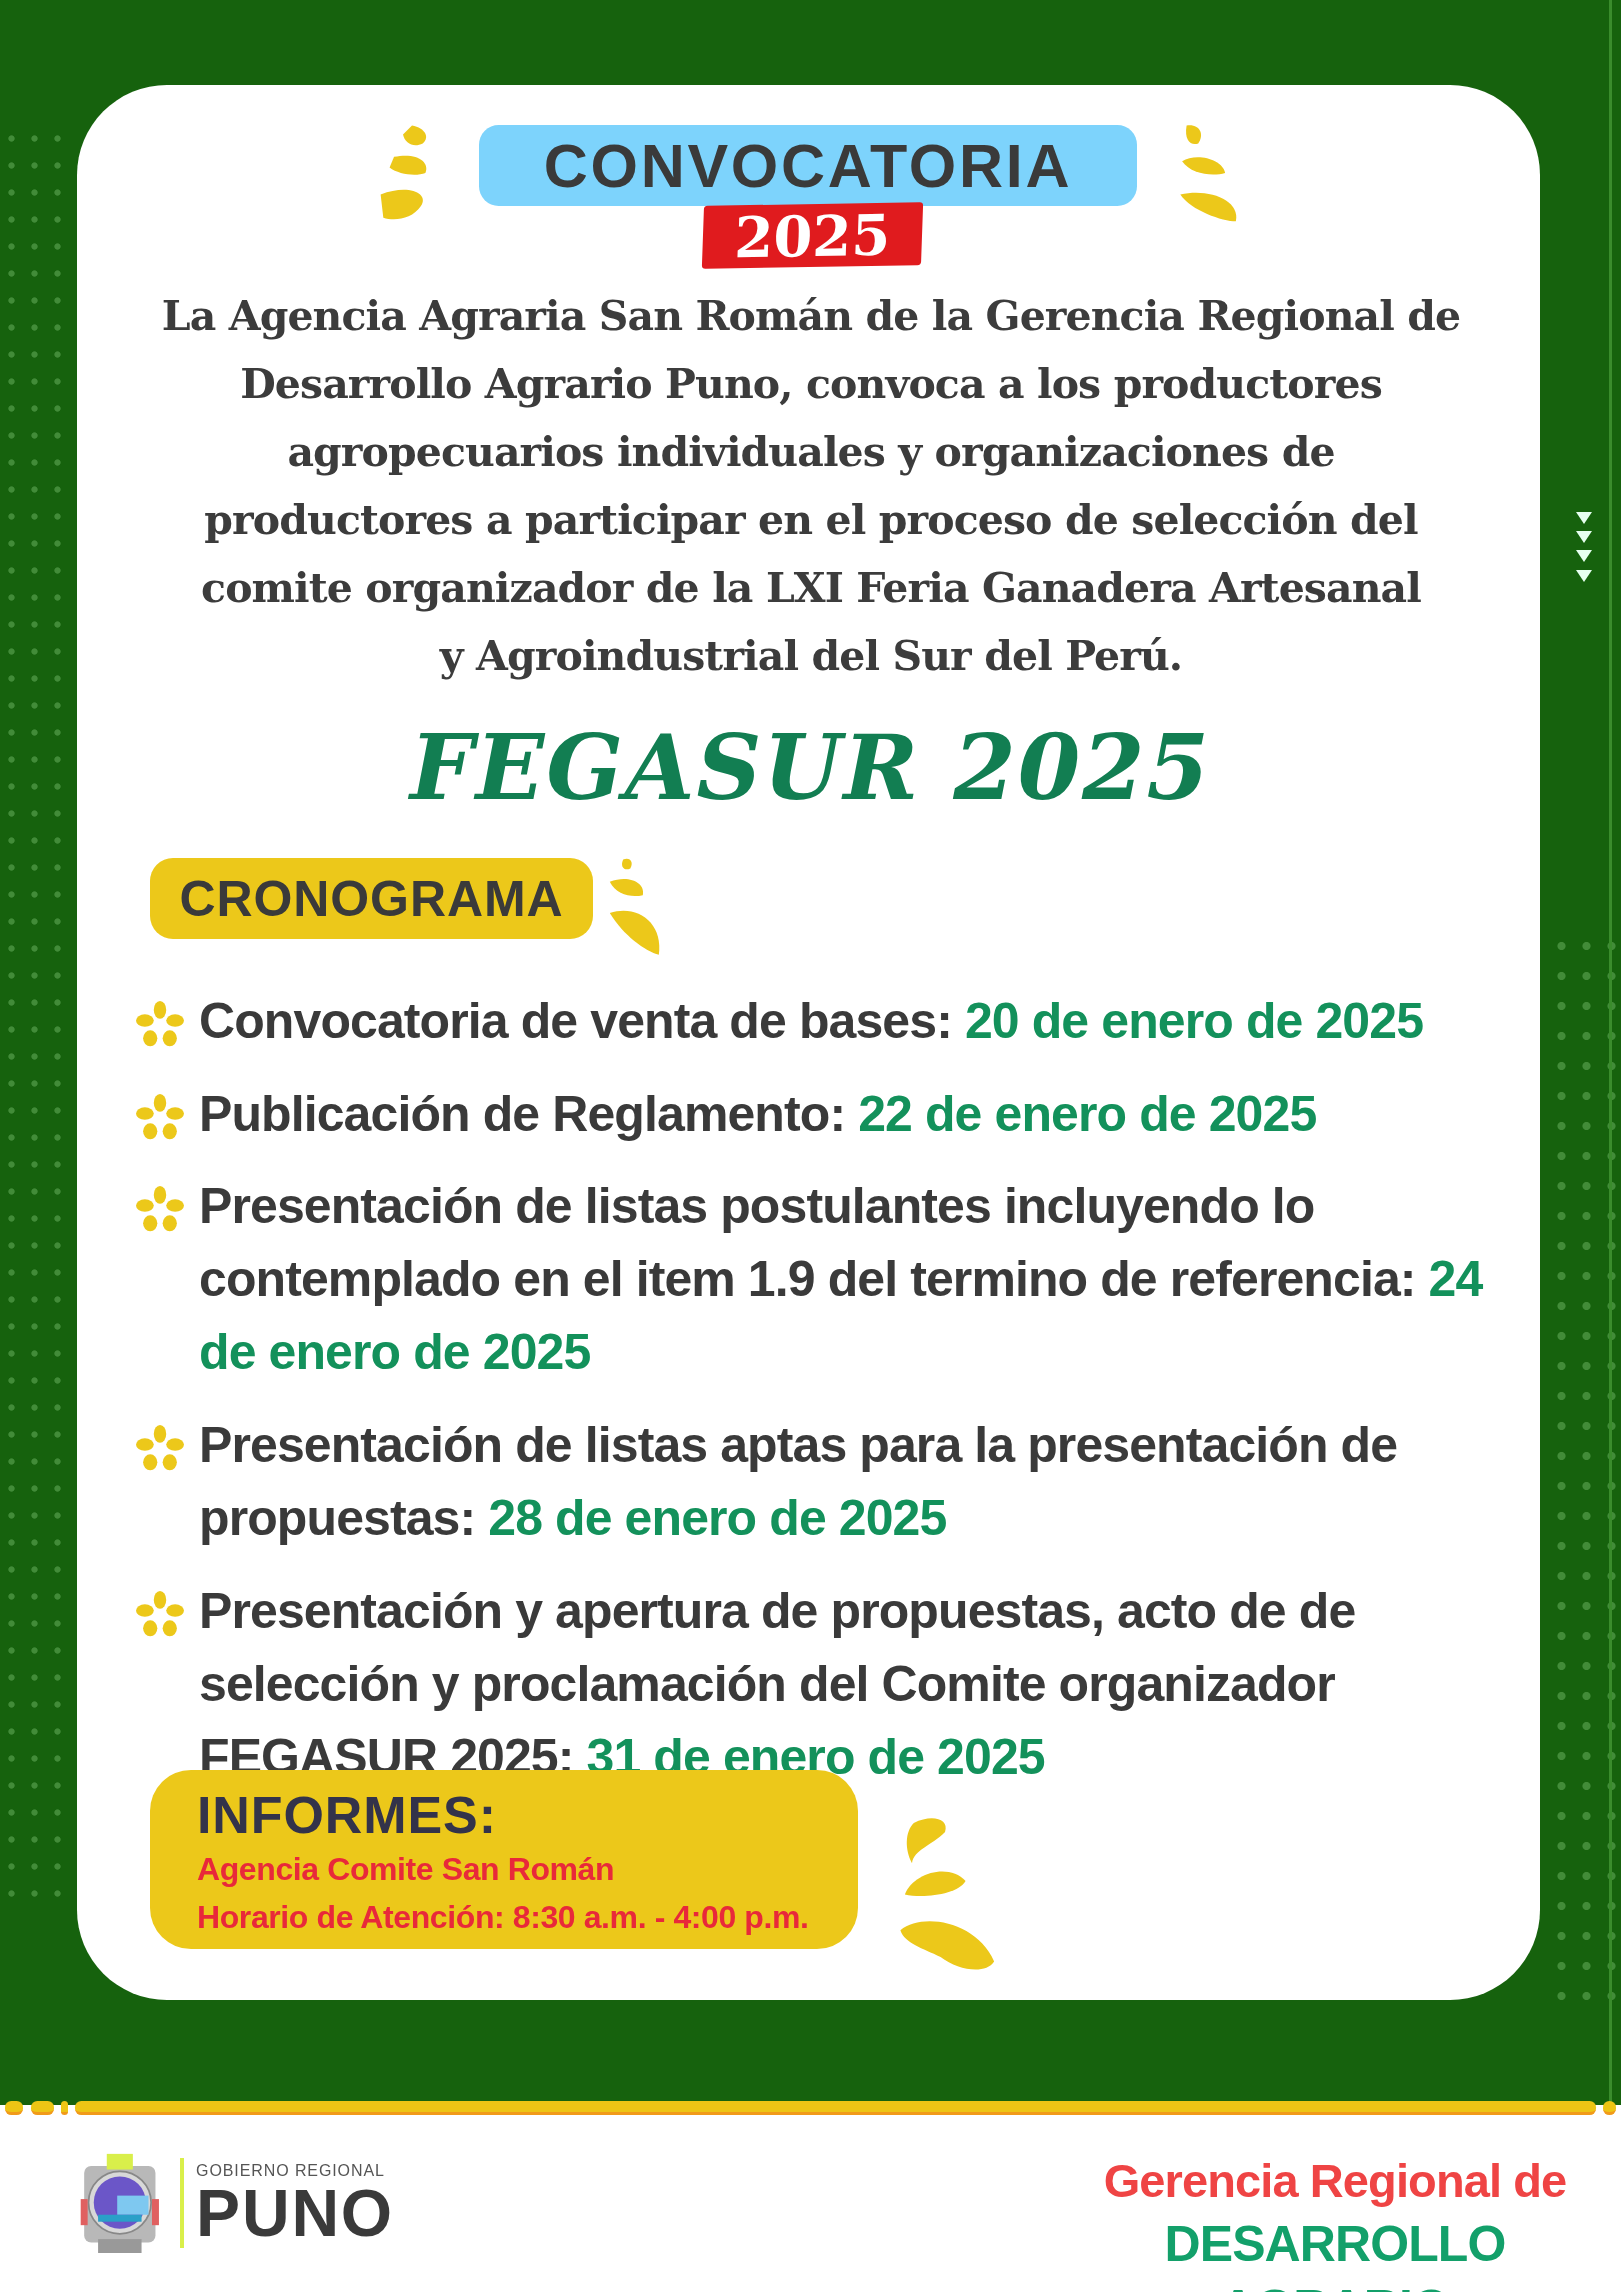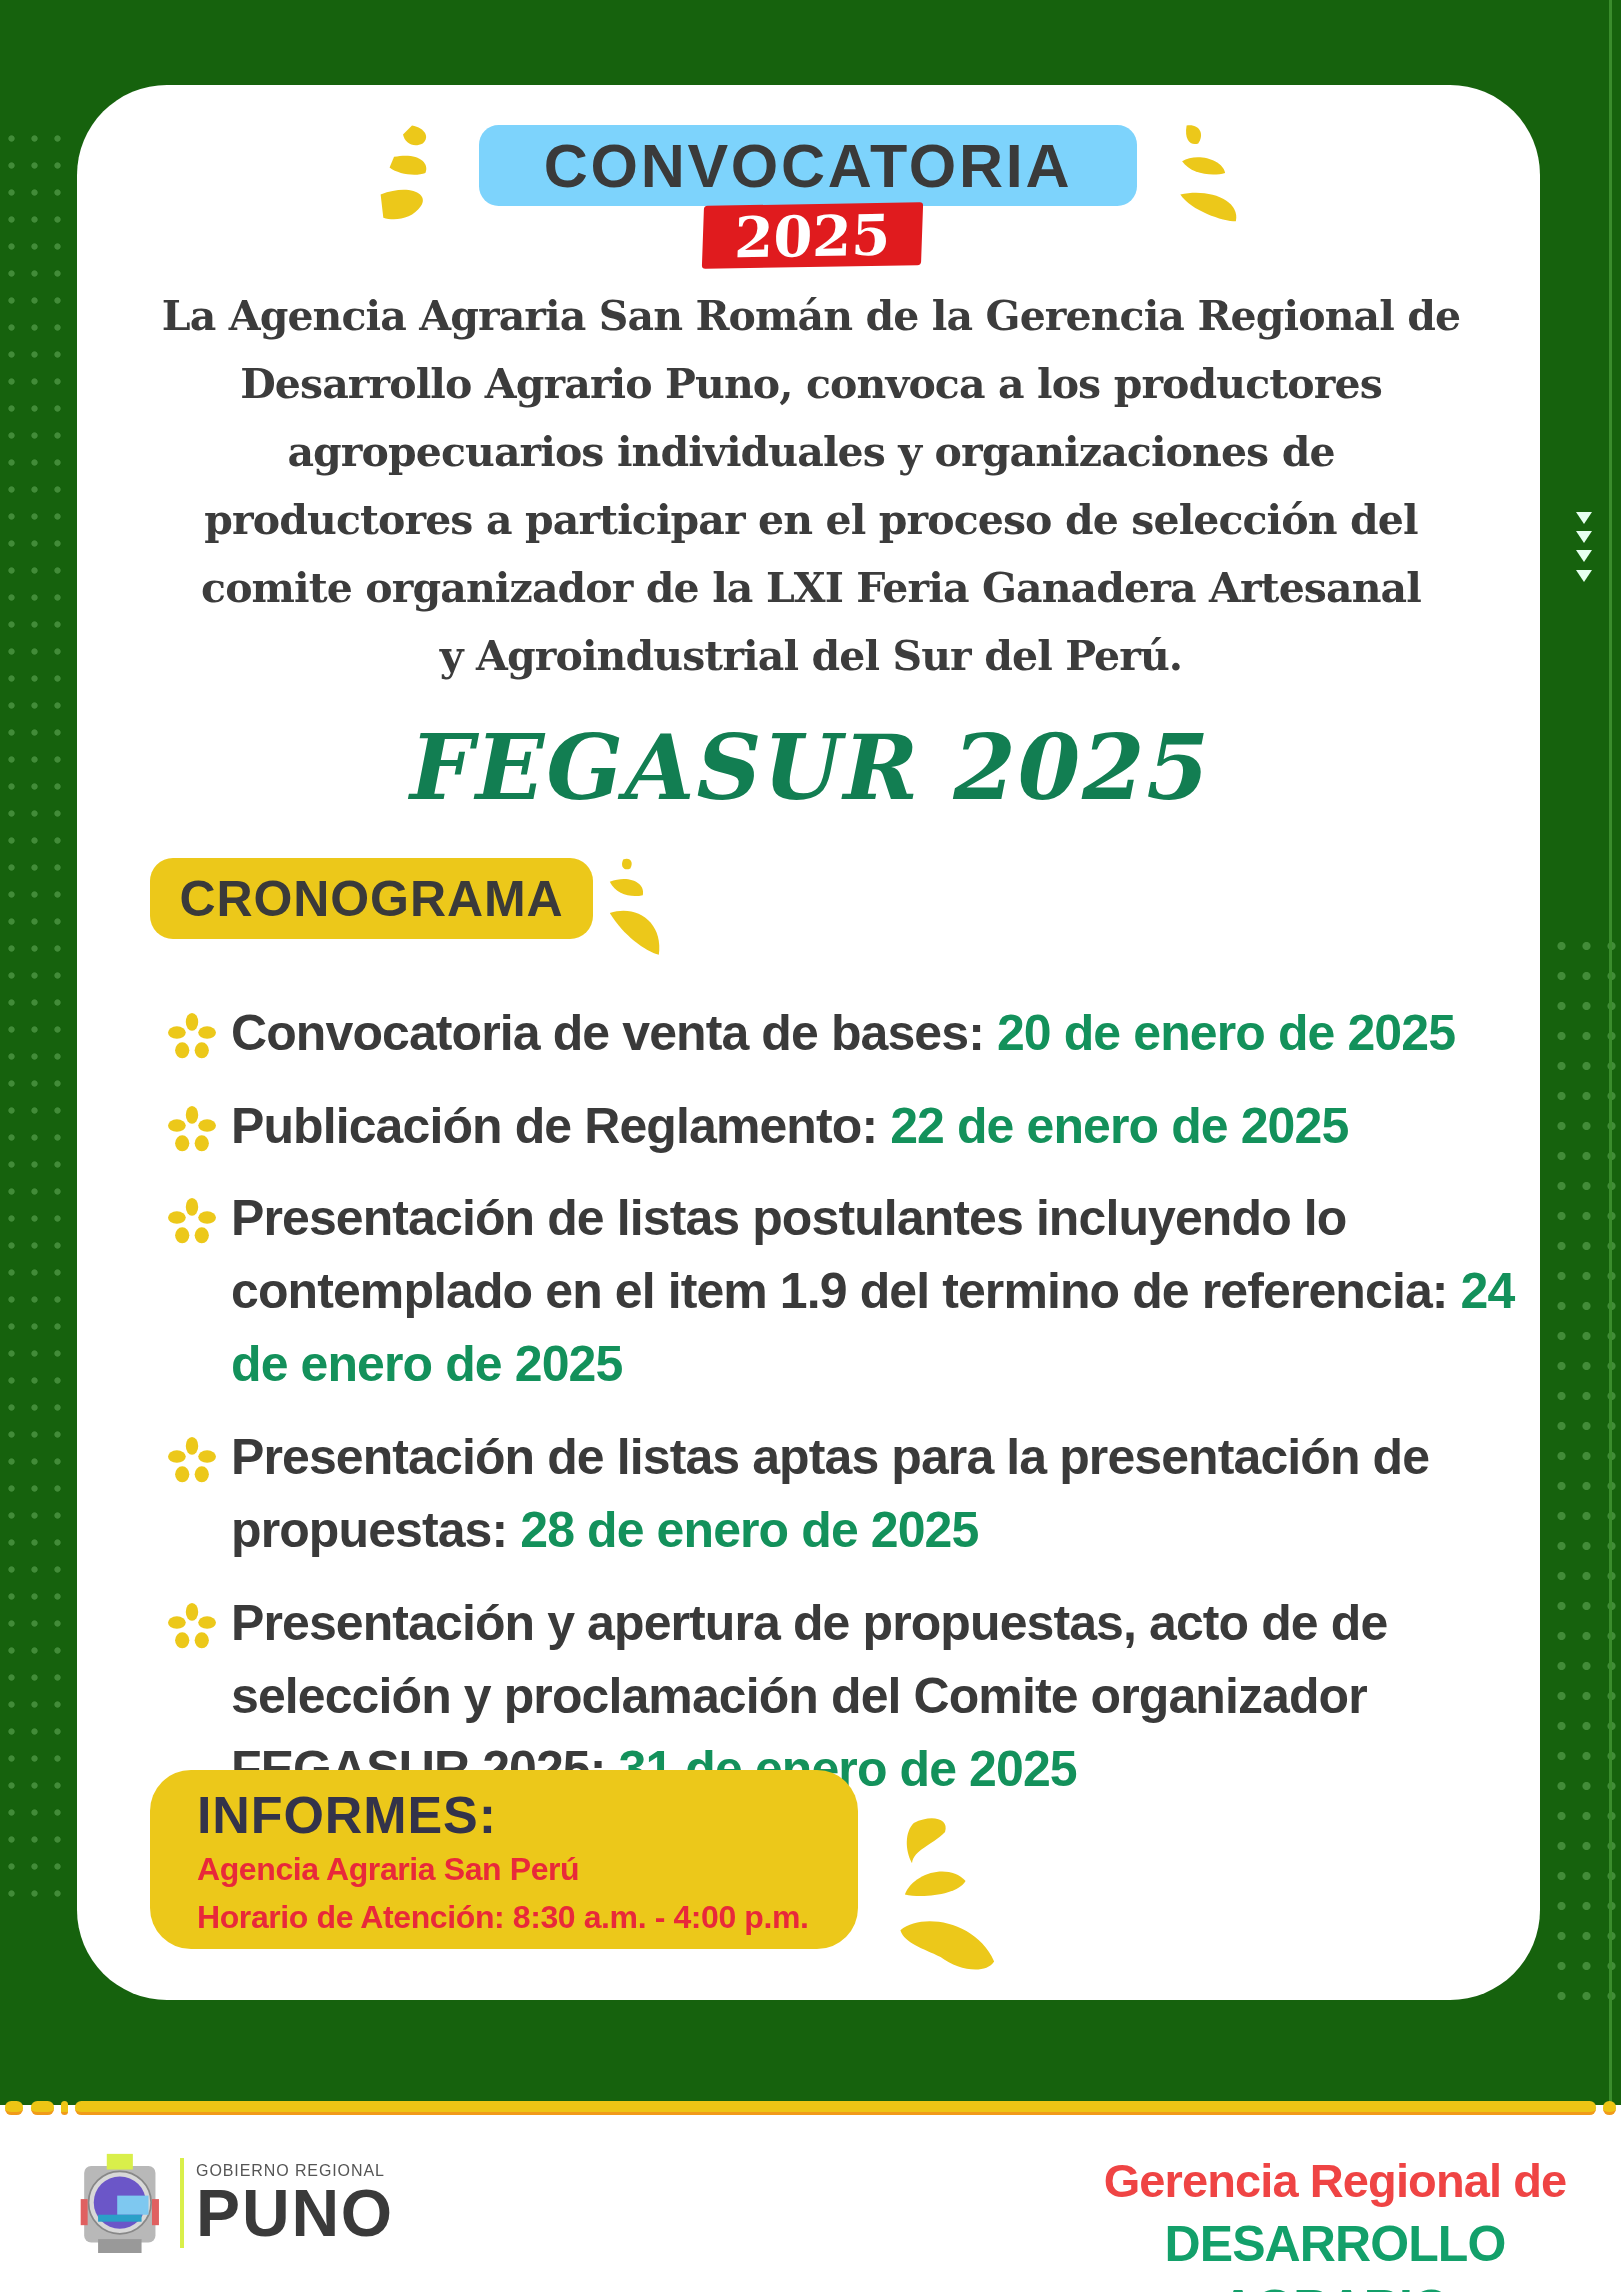--- a/index.html
+++ b/index.html
@@ -81,23 +81,22 @@
   }
 
   .crono-pill {
     position: absolute; left: 150px; top: 858px; width: 443px; height: 81px;
     background: #ecc81a; border-radius: 23px;
     display: flex; align-items: center; justify-content: center;
     font-weight: bold; font-size: 50px; color: #3a3a3a; letter-spacing: 0.9px;
   }
 
   .schedule {
-    position: absolute; left: 168px; top: 985px; width: 1397px;
+    position: absolute; left: 136px; top: 985px; width: 1397px;
     list-style: none;
-    margin-top: 12px;
   }
   .sched-item {
     position: relative; padding-left: 63px;
     font-family: "Liberation Sans", sans-serif; font-weight: bold;
     font-size: 50px; line-height: 73px; color: #3a3a3a; letter-spacing: -0.9px;
     margin-bottom: 19.7px;
   }
   .sched-item .flower {
     position: absolute; left: 0; top: 16px; width: 48px; height: 48px;
   }
@@ -267,21 +266,21 @@
           <ellipse cx="10" cy="22" rx="10" ry="7"></ellipse>
         </g>
         <circle cx="27" cy="27" r="4" fill="#fff"></circle>
       </svg>
     <span>Presentación y apertura de propuestas, acto de de selección y proclamación del Comite organizador FEGASUR 2025: </span><span class="date">31 de enero de 2025</span>
   </li>
 </ul>
 
 <div class="info-box">
   <div class="info-title">INFORMES:</div>
-  <div class="info-line">Agencia Agraria San Perú</div>
+  <div class="info-line">Agencia Comite San Román</div>
   <div class="info-line">Horario de Atención: 8:30 a.m. - 4:00 p.m.</div>
 </div>
 
 <div class="footer-logo">
   <svg class="emblem" viewBox="0 0 110 125">
     <rect x="14" y="20" width="82" height="88" rx="8" fill="#b8b8b8"></rect>
     <rect x="40" y="6" width="30" height="18" fill="#d9ef4a"></rect>
     <circle cx="55" cy="62" r="36" fill="#d8d8d8" stroke="#888" stroke-width="2"></circle>
     <circle cx="55" cy="62" r="30" fill="#6b56c8"></circle>
     <rect x="52" y="54" width="36" height="22" fill="#7ec8f0"></rect>

